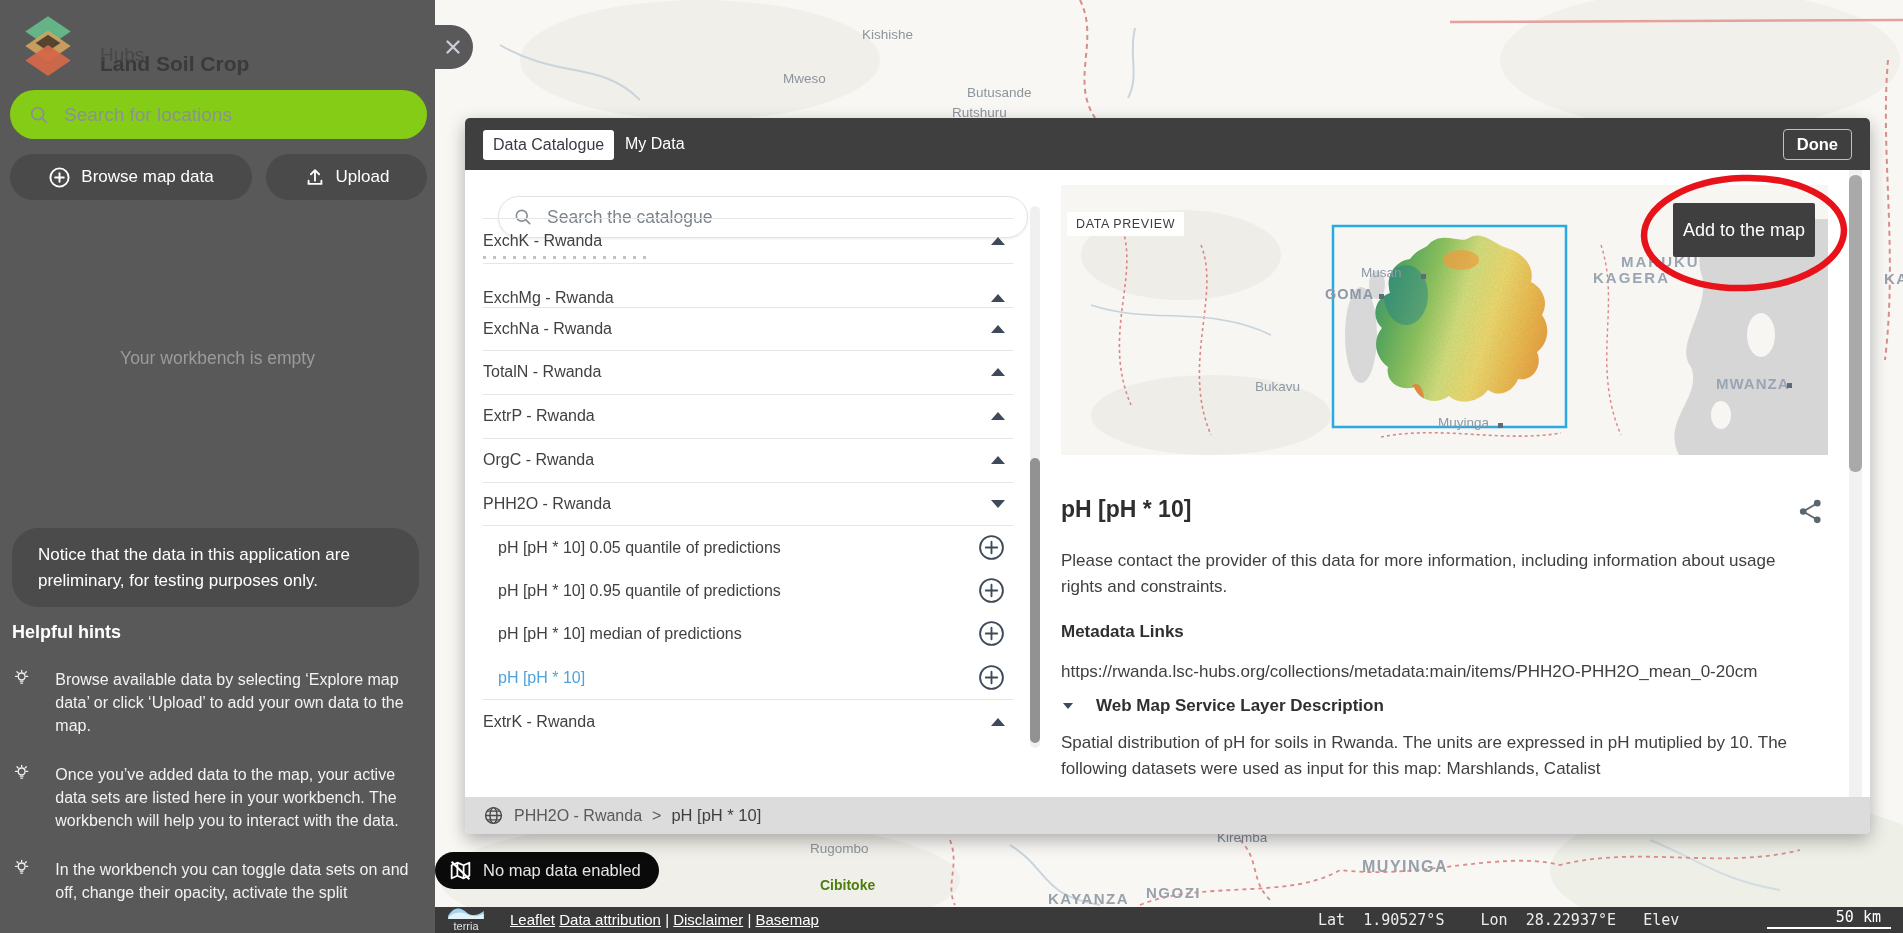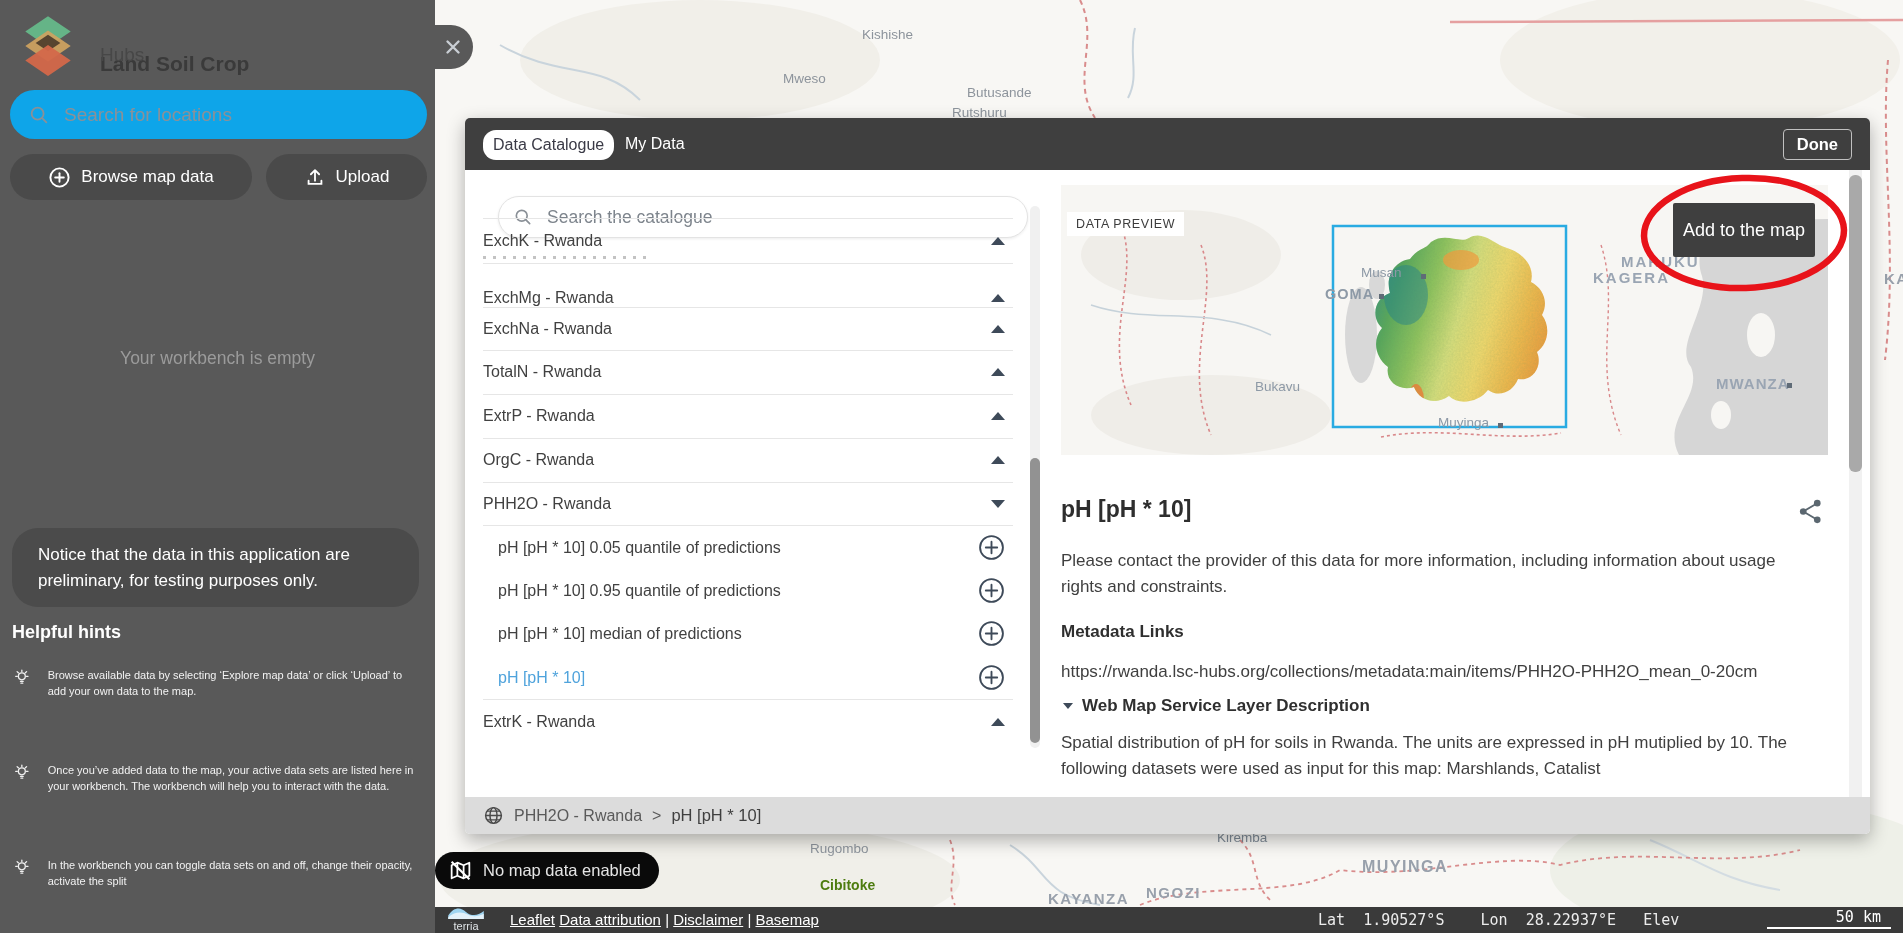--- a/index.html
+++ b/index.html
@@ -8,45 +8,45 @@
   .abs{position:absolute;}
   
   #basemap{left:0;top:0;width:1903px;height:933px;z-index:1;}
   .maplabel{position:absolute;color:#8d949c;font-size:13.5px;white-space:nowrap;z-index:2;}
   .maplabel.big{font-weight:bold;font-size:15px;letter-spacing:1.5px;color:#98a0ab;}
   .maplabel.town{font-weight:bold;color:#4d7c0f;font-size:14px;}
   
   #sidebar{left:0;top:0;width:435px;height:933px;background:#595959;z-index:8;overflow:hidden;}
   #brand-title{left:100px;top:20px;font-size:21px;font-weight:bold;color:#3a3a3a;margin-top:32px;}
   #brand-subtitle{left:100px;top:44px;font-size:19px;color:#474747;}
-  #loc-search{left:10px;top:90px;width:417px;height:49px;background:#0ea5e9;border-radius:25px;
+  #loc-search{left:10px;top:90px;width:417px;height:49px;background:#84cc16;border-radius:25px;
       display:flex;align-items:center;padding:0 0 0 18px;box-sizing:border-box;}
   #loc-search input{border:0;outline:0;font-size:19px;color:#444;width:340px;margin-left:12px;
       font-family:"Liberation Sans",sans-serif;background:transparent;}
   #loc-search input::placeholder{color:#8b9198;}
   .side-btn{background:#4a4a4a;border-radius:23px;color:#fff;display:flex;align-items:center;
       justify-content:center;gap:10px;font-size:17px;cursor:pointer;}
   #explore-btn{left:10px;top:154px;width:242px;height:46px;}
   #upload-btn{left:266px;top:154px;width:161px;height:46px;}
   #workbench-empty{left:0;top:348px;width:435px;text-align:center;color:#9b9b9b;font-size:17.5px;}
   #notice-box{left:12px;top:528px;width:407px;background:#4b4b4b;border-radius:26px;
       color:#fff;font-size:17px;line-height:1.5;padding:14px 26px;box-sizing:border-box;}
   #hints-title{left:12px;top:622px;color:#fff;font-weight:bold;font-size:18px;}
-  .hint{position:absolute;left:12px;width:408px;display:flex;gap:16px;color:#f2f2f2;
-      font-size:11px;line-height:1.45;}
+  .hint{position:absolute;left:12px;width:408px;display:flex;gap:24px;color:#f2f2f2;
+      font-size:16px;line-height:1.45;}
   .hint .txt{width:378px;}
   
   #close-tab{left:433px;top:25px;width:40px;height:44px;background:#595959;z-index:7;
       border-radius:0 22px 22px 0;display:flex;align-items:center;justify-content:center;cursor:pointer;}
   
   #modal{left:465px;top:118px;width:1405px;height:716px;background:#fff;border-radius:5px;
       z-index:10;box-shadow:0 6px 18px rgba(0,0,0,.3);overflow:hidden;}
   #modal-header{position:absolute;left:0;top:0;width:100%;height:52px;background:#3f3f3f;}
   #tab-catalogue{position:absolute;left:18px;top:12px;background:#fff;color:#3a3a46;font-size:16px;
-      padding:6px 10px;border-radius:13px;cursor:pointer;}
+      padding:6px 10px;border-radius:3px;cursor:pointer;}
   #tab-mydata{position:absolute;left:160px;top:17px;color:#fff;font-size:16px;cursor:pointer;}
   #done-btn{position:absolute;right:18px;top:11px;border:1.5px solid #c0c0c0;border-radius:4px;
       color:#fff;font-weight:bold;font-size:16.5px;padding:5px 13px;cursor:pointer;}
   
   #cat-search{position:absolute;left:33px;top:78px;width:530px;height:42px;background:#fff;
       border:1px solid #e3e3e3;border-radius:21px;display:flex;align-items:center;
       padding-left:14px;box-sizing:border-box;box-shadow:0 1px 3px rgba(0,0,0,.08);}
   #cat-search input{border:0;outline:0;font-size:17.5px;color:#444;width:430px;margin-left:12px;
       font-family:"Liberation Sans",sans-serif;background:transparent;}
   #cat-search input::placeholder{color:#7d848c;}
@@ -77,21 +77,21 @@
   .pv-label.big{font-size:15px;font-weight:bold;letter-spacing:2px;color:#9aa5b3;}
   .pv-dot{position:absolute;width:5px;height:5px;background:#5f6b77;z-index:3;}
   #add-btn{position:absolute;left:612px;top:18px;width:142px;height:54px;background:#3f3f3f;
       color:#fff;font-size:18px;display:flex;align-items:center;justify-content:center;
       border-radius:2px;z-index:4;cursor:pointer;}
   #red-ellipse{position:absolute;left:590px;top:2px;z-index:6;pointer-events:none;}
   #detail-title{position:absolute;left:16px;top:326px;font-size:23px;font-weight:bold;color:#2e2e2e;}
   #share-icon{position:absolute;left:752px;top:328px;cursor:pointer;}
   .body-text{position:absolute;font-size:17px;color:#3f3f3f;line-height:1.55;}
   .body-head{position:absolute;font-size:17px;font-weight:bold;color:#2f2f2f;}
-  #wms-head{display:flex;align-items:center;gap:7px;cursor:pointer;}
+  #wms-head{display:flex;align-items:center;gap:21px;cursor:pointer;}
   
   #nodata-badge{left:435px;top:852px;width:224px;height:37px;background:#0a0a0a;border-radius:19px;
       z-index:6;display:flex;align-items:center;gap:10px;padding-left:13px;box-sizing:border-box;}
   #nodata-badge span{color:#e5e5e5;font-size:16.5px;}
   #bottom-bar{left:435px;top:907px;width:1468px;height:26px;background:#3a3a3a;z-index:9;}
   #terria-logo{position:absolute;left:2px;top:-4px;width:58px;text-align:center;}
   #terria-logo .t{color:#dfe3e6;font-size:11px;display:block;margin-top:-3px;}
   #attr-links{position:absolute;left:75px;top:4px;color:#fff;font-size:15px;}
   #attr-links u{cursor:pointer;}
   #coords{position:absolute;left:883px;top:4px;color:#ececec;font-size:15px;

